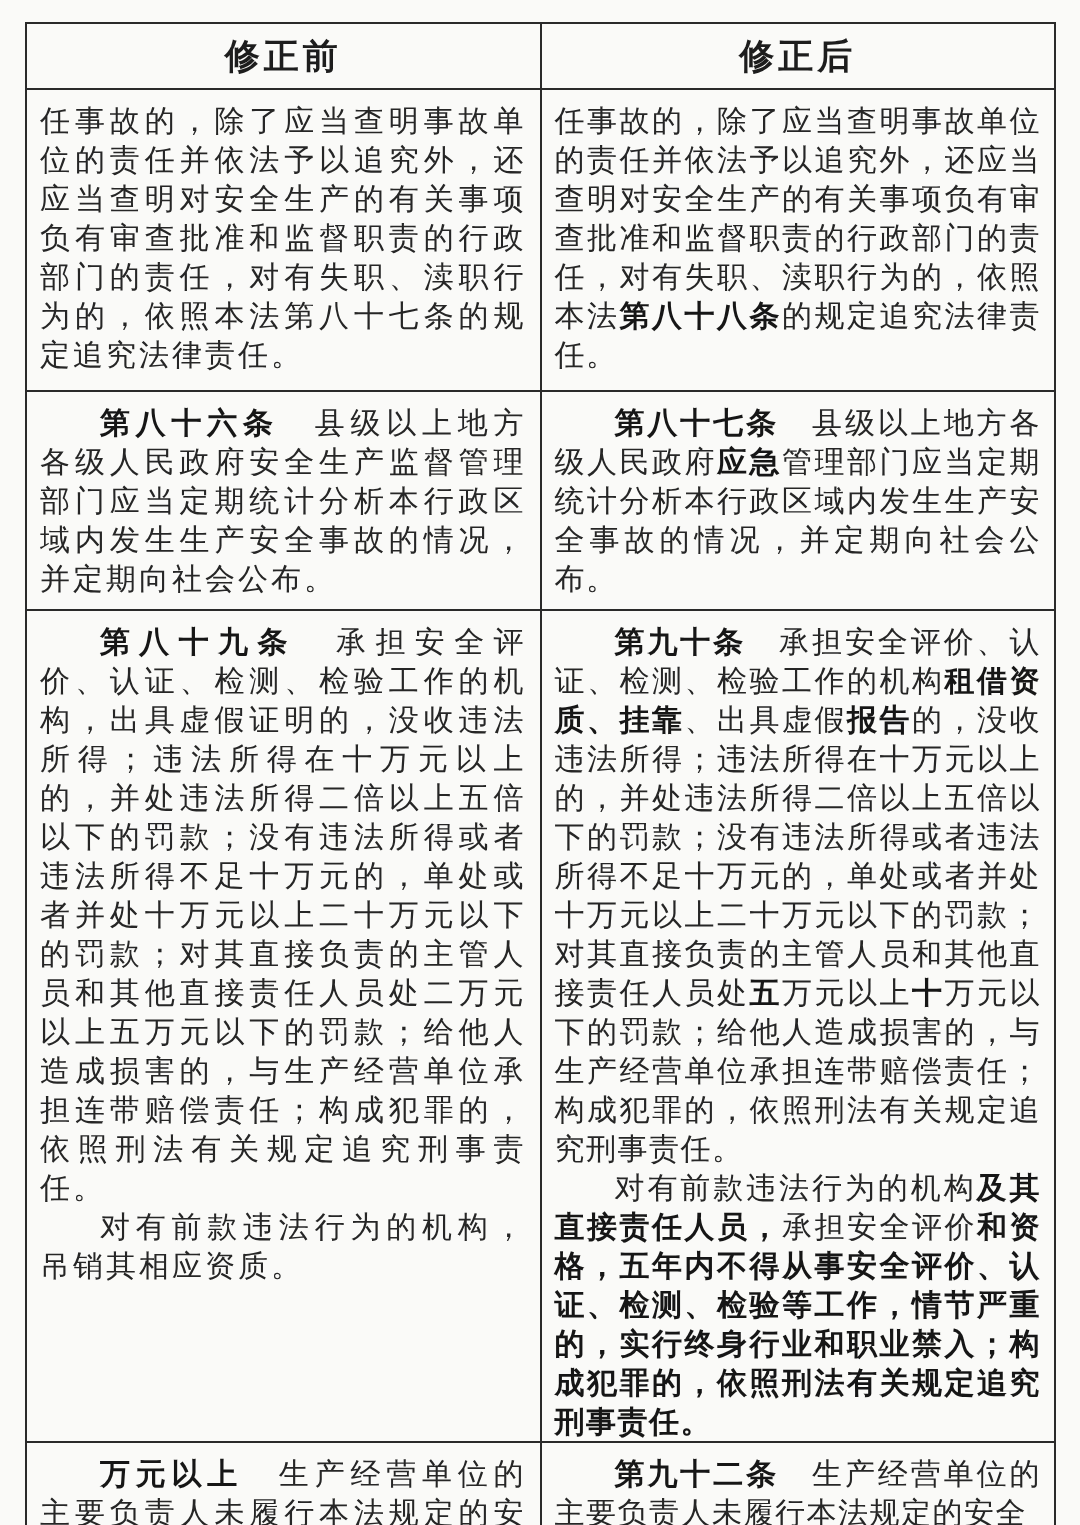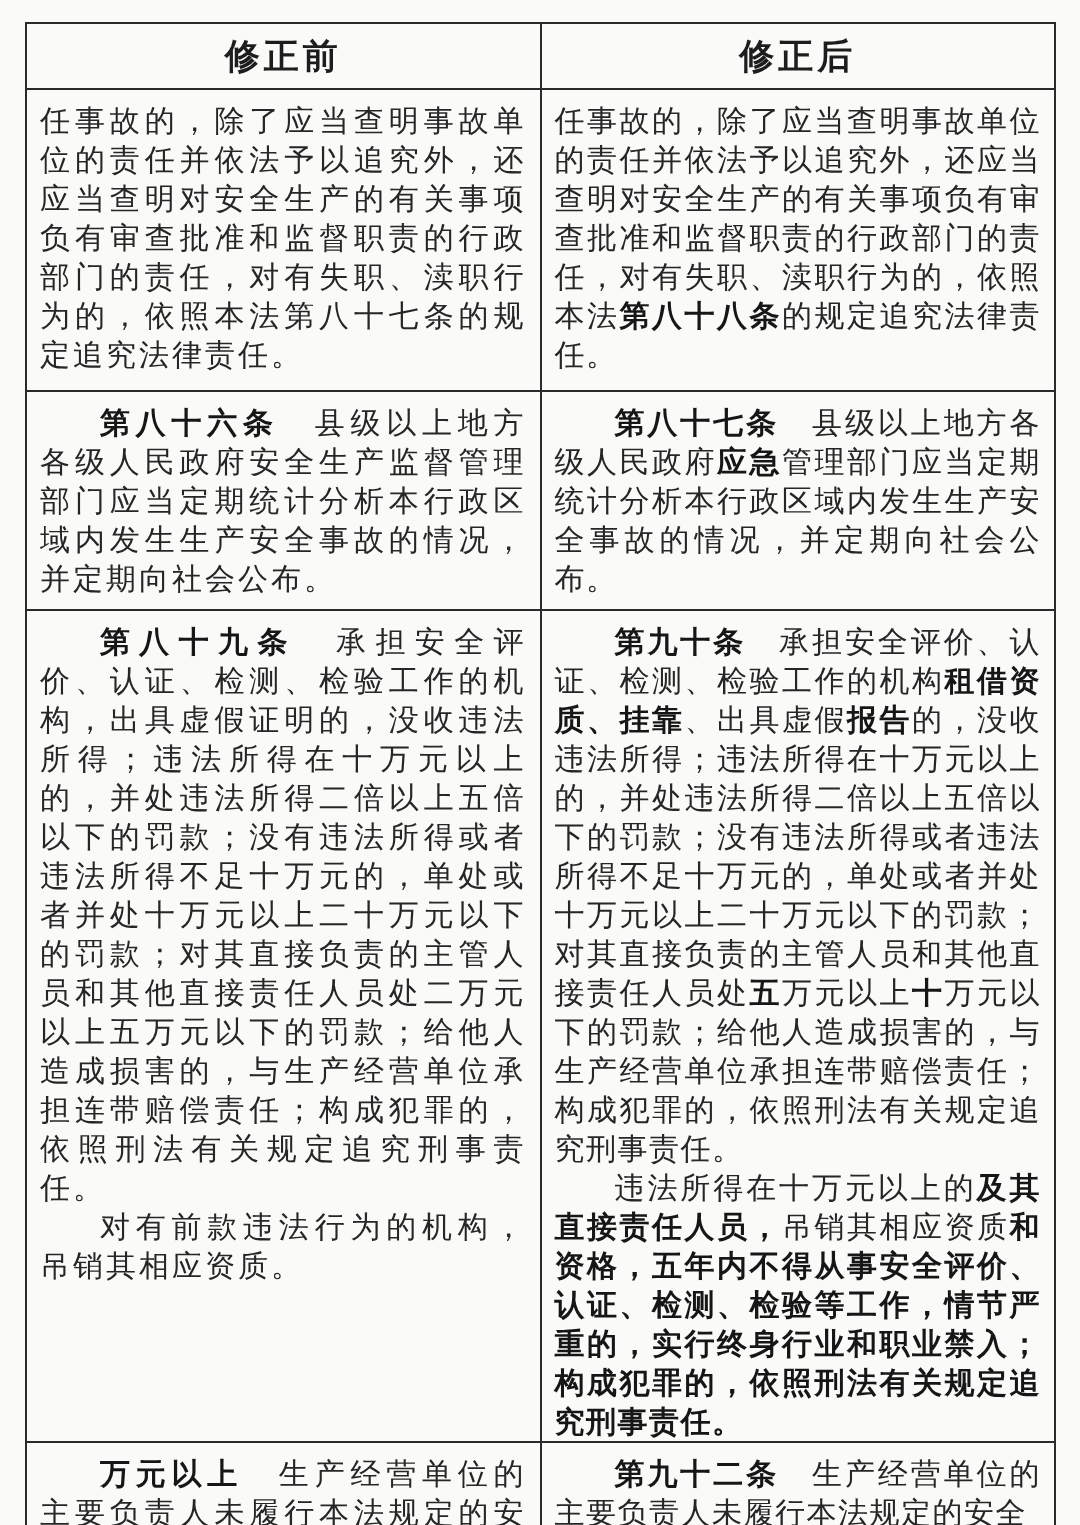--- a/index.html
+++ b/index.html
@@ -94,21 +94,21 @@
       <tr>
         <td class="col-before">
           <div class="cell">
             <p class="indent"><span class="b">第八十九条</span><span>　承担安全评价、认证、检测、检验工作的机构，出具虚假证明的，没收违法所得；违法所得在十万元以上的，并处违法所得二倍以上五倍以下的罚款；没有违法所得或者违法所得不足十万元的，单处或者并处十万元以上二十万元以下的罚款；对其直接负责的主管人员和其他直接责任人员处二万元以上五万元以下的罚款；给他人造成损害的，与生产经营单位承担连带赔偿责任；构成犯罪的，依照刑法有关规定追究刑事责任。</span></p>
             <p class="indent"><span>对有前款违法行为的机构，吊销其相应资质。</span></p>
           </div>
         </td>
         <td class="col-after">
           <div class="cell">
             <p class="indent"><span class="b">第九十条</span><span>　承担安全评价、认证、检测、检验工作的机构</span><span class="b">租借资质、挂靠</span><span>、出具虚假</span><span class="b">报告</span><span>的，没收违法所得；违法所得在十万元以上的，并处违法所得二倍以上五倍以下的罚款；没有违法所得或者违法所得不足十万元的，单处或者并处十万元以上二十万元以下的罚款；对其直接负责的主管人员和其他直接责任人员处</span><span class="b">五</span><span>万元以上</span><span class="b">十</span><span>万元以下的罚款；给他人造成损害的，与生产经营单位承担连带赔偿责任；构成犯罪的，依照刑法有关规定追究刑事责任。</span></p>
-            <p class="indent"><span>违法所得在十万元以上的</span><span class="b">及其直接责任人员，</span><span>吊销其相应资质</span><span class="b">和资格，五年内不得从事安全评价、认证、检测、检验等工作，情节严重的，实行终身行业和职业禁入；构成犯罪的，依照刑法有关规定追究刑事责任。</span></p>
+            <p class="indent"><span>对有前款违法行为的机构</span><span class="b">及其直接责任人员，</span><span>承担安全评价</span><span class="b">和资格，五年内不得从事安全评价、认证、检测、检验等工作，情节严重的，实行终身行业和职业禁入；构成犯罪的，依照刑法有关规定追究刑事责任。</span></p>
           </div>
         </td>
       </tr>
       <tr>
         <td class="col-before">
           <div class="cell">
             <p class="indent"><span class="b">万元以上</span><span>　生产经营单位的主要负责人未履行本法规定的安全</span></p>
           </div>
         </td>
         <td class="col-after">

